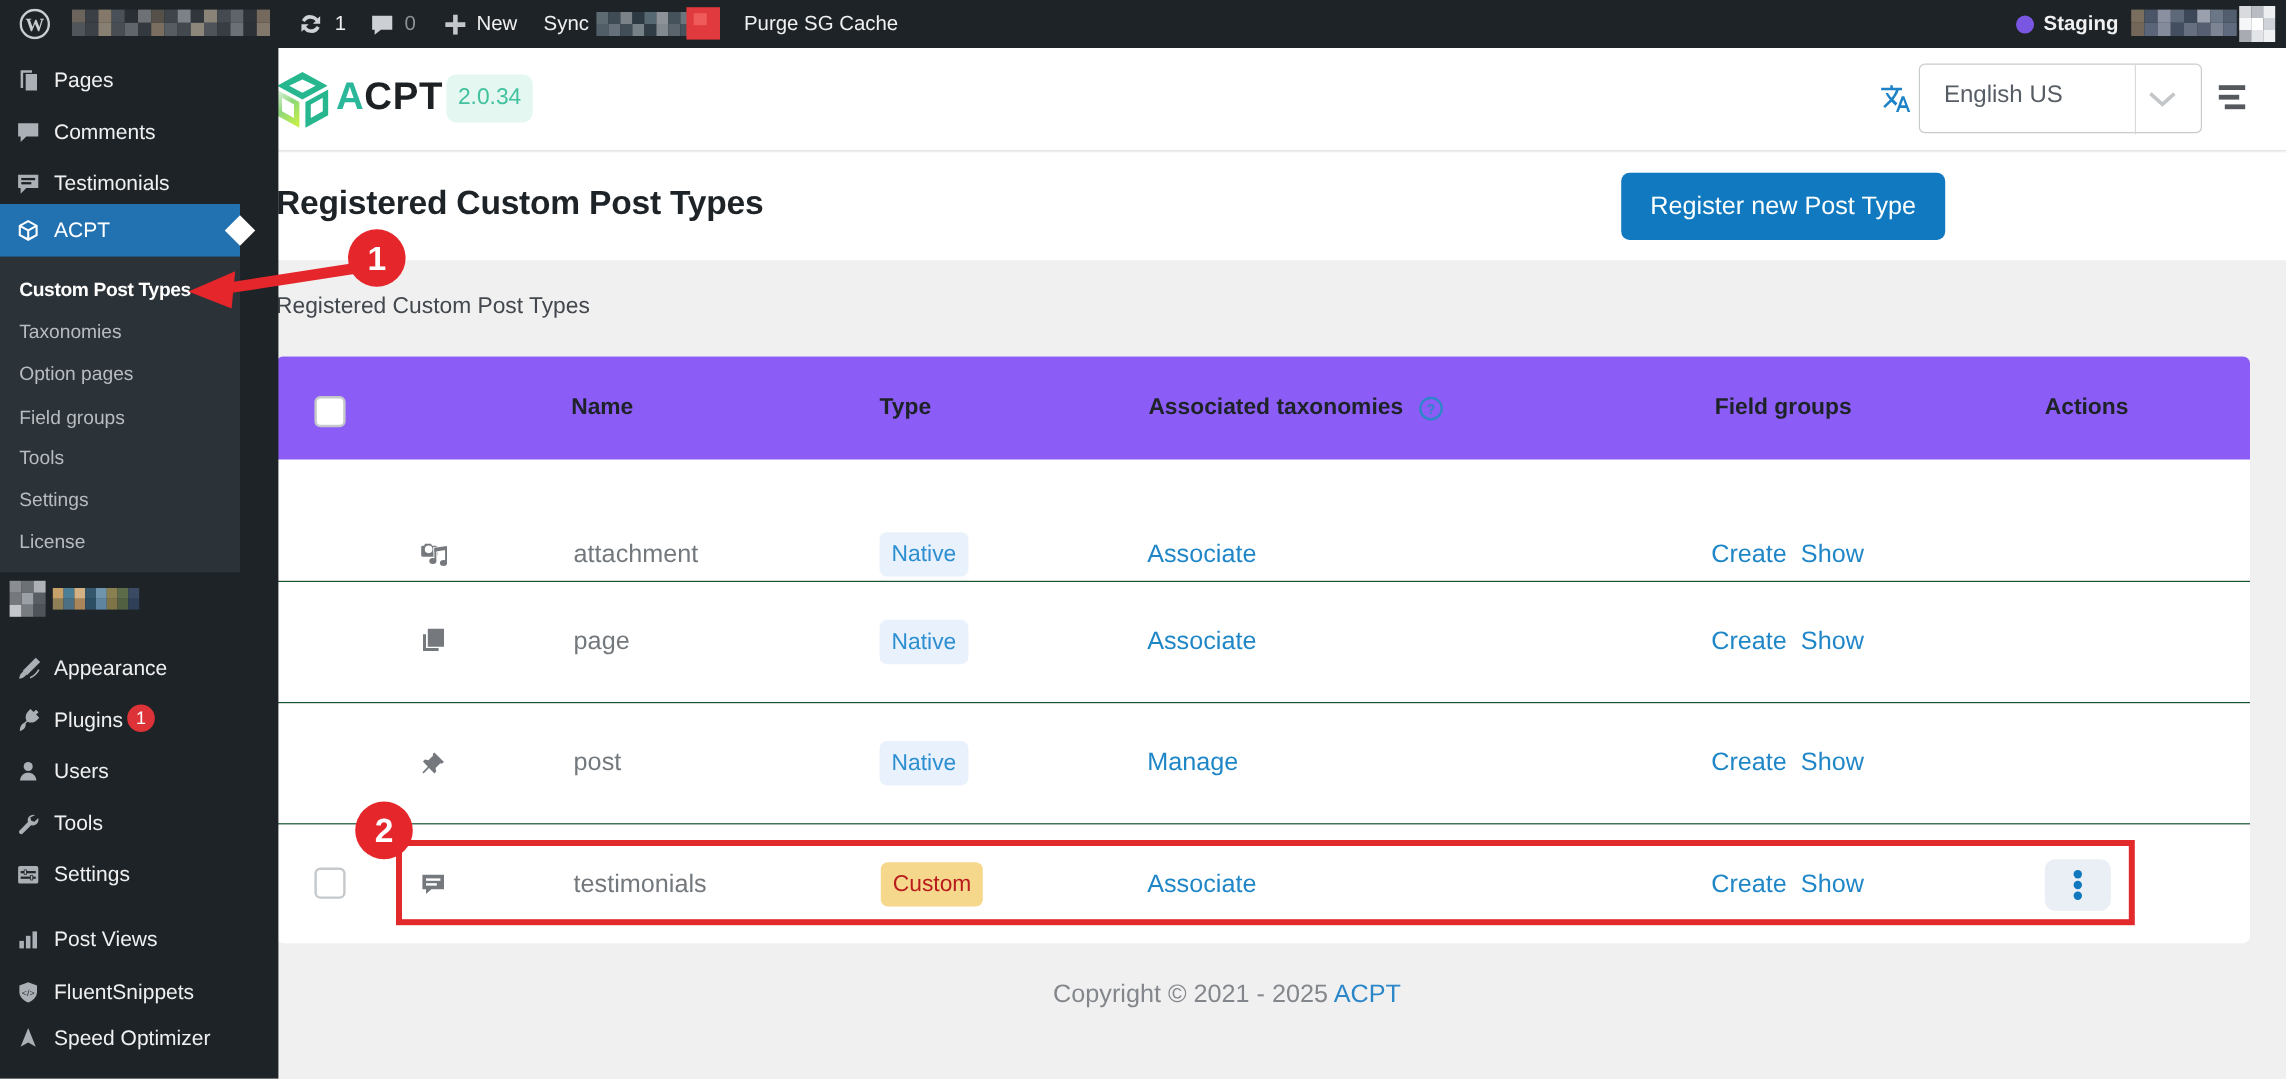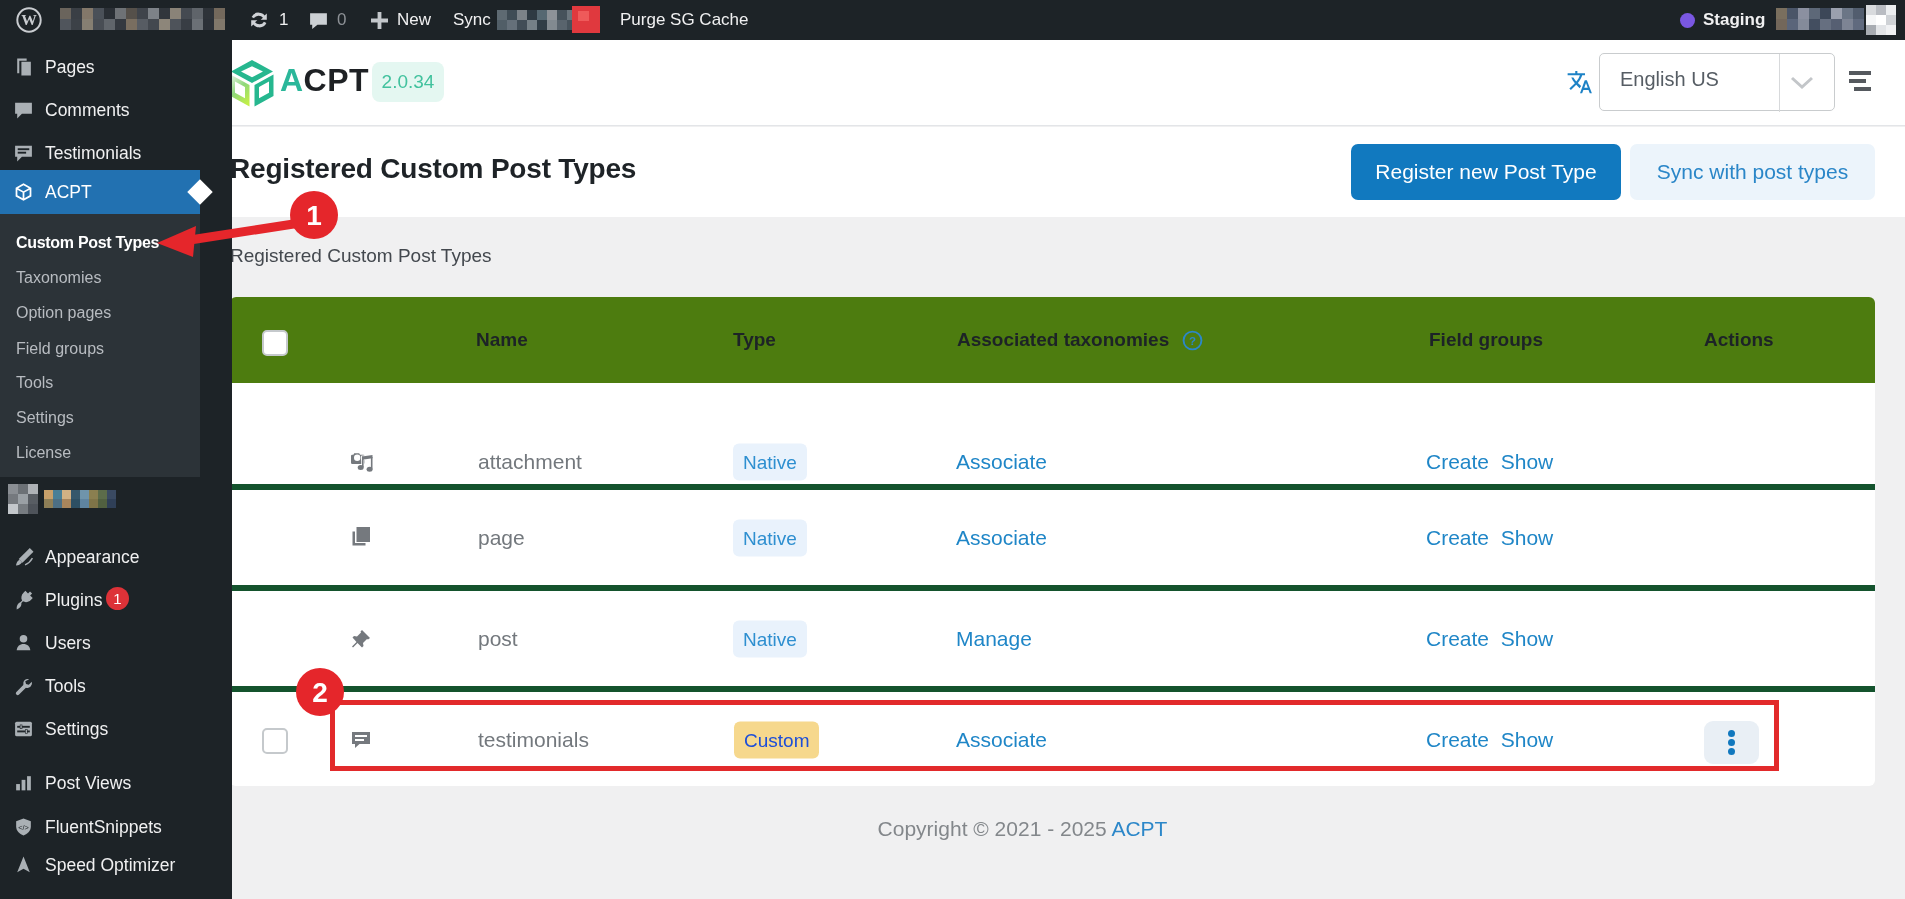--- a/index.html
+++ b/index.html
@@ -24,28 +24,28 @@
   
   #header { position:absolute; left:200px; top:40px; width:1705px; height:86px; background:#fff; border-bottom:1px solid #e3e5e8; z-index:10;}
   #titlebar { position:absolute; left:200px; top:127px; width:1705px; height:90px; background:#fff; }
   #content { position:absolute; left:200px; top:217px; width:1705px; height:682px; background:#f0f0f1; }
 
   .btn1 { position:absolute; left:1151px; top:17px; width:270px; height:56px; background:#1179bf; border-radius:7px; color:#fff; font-size:21px; font-weight:500; text-align:center; line-height:56px; }
   .btn2 { position:absolute; left:1430px; top:17px; width:245px; height:56px; background:#ecf4fb; border-radius:7px; color:#2a86c8; font-size:21px; font-weight:500; text-align:center; line-height:56px; }
 
   
   #card { position:absolute; left:30px; top:80px; width:1645px; height:489px; background:#fff; border-radius:6px; }
-  #thead { position:absolute; left:0; top:0; width:1645px; height:86px; background:#4d7c0f; border-radius:6px 6px 0 0; }
+  #thead { position:absolute; left:0; top:0; width:1645px; height:86px; background:#8b5cf6; border-radius:6px 6px 0 0; }
   .hcell { position:absolute; top:50%; transform:translateY(-50%); font-weight:bold; font-size:19px; color:#1d2327; white-space:nowrap; }
-  .row { position:absolute; left:0; width:1645px; height:101px; border-top:6px solid #14532d; }
+  .row { position:absolute; left:0; width:1645px; height:101px; border-top:1px solid #14532d; }
   .cbx { position:absolute; left:32px; width:26px; height:26px; background:#fff; border:2px solid #c5c9cc; border-radius:5px; }
   .rname { position:absolute; left:248px; top:50%; transform:translateY(-50%); font-size:21px; color:#73787d; }
   .badge { position:absolute; top:50%; transform:translateY(-50%); height:37px; line-height:37px; border-radius:6px; font-size:19px; padding:0 10px; }
   .bnative { left:503px; background:#e9f2fc; color:#2e8fd0; }
-  .bcustom { left:504px; background:#f6d88d; color:#1d4ed8; }
+  .bcustom { left:504px; background:#f6d88d; color:#b91c1c; }
   .rlink { position:absolute; left:726px; top:50%; transform:translateY(-50%); font-size:21px; color:#1f86c7; font-weight:500;}
   .fg { position:absolute; left:1196px; top:50%; transform:translateY(-50%); font-size:21px; color:#1f86c7; font-weight:500; }
   .ricon { position:absolute; left:119px; top:50%; transform:translateY(-50%); width:24px; height:24px; }
 
   #footer { position:absolute; left:0; top:600px; width:1645px; text-align:center; font-size:21px; color:#83878b; }
   #footer a { color:#2c87c9; text-decoration:none; }
   #redrect { position:absolute; left:330px; top:700px; width:1449px; height:71px; border:5px solid #e22a2b; z-index:55; }
 </style>
 </head>
 <body>
@@ -315,21 +315,20 @@
       </svg>
   </div>
   <div class="abs" style="left:1649px;top:31px;width:22px;height:4px;background:#55595e;"></div>
   <div class="abs" style="left:1649px;top:39px;width:17px;height:4px;background:#55595e;"></div>
   <div class="abs" style="left:1654px;top:47px;width:17px;height:4px;background:#55595e;"></div>
 </div>
 
 <div id="titlebar">
   <div class="abs" style="left:30px;top:26px;font-size:28px;font-weight:bold;color:#1e2327;letter-spacing:-0.2px;">Registered Custom Post Types</div>
   <div class="btn1">Register new Post Type</div>
-  <div class="btn2">Sync with post types</div>
 </div>
 
 <div id="content">
   <div class="abs" style="left:30px;top:28px;font-size:19px;color:#43484e;">Registered Custom Post Types</div>
 
   <div id="card">
     <div id="thead">
       <div class="cbx" style="top:33px;"></div>
       <div class="hcell" style="left:246px;">Name</div>
       <div class="hcell" style="left:503px;text-align:right;">Type</div>

